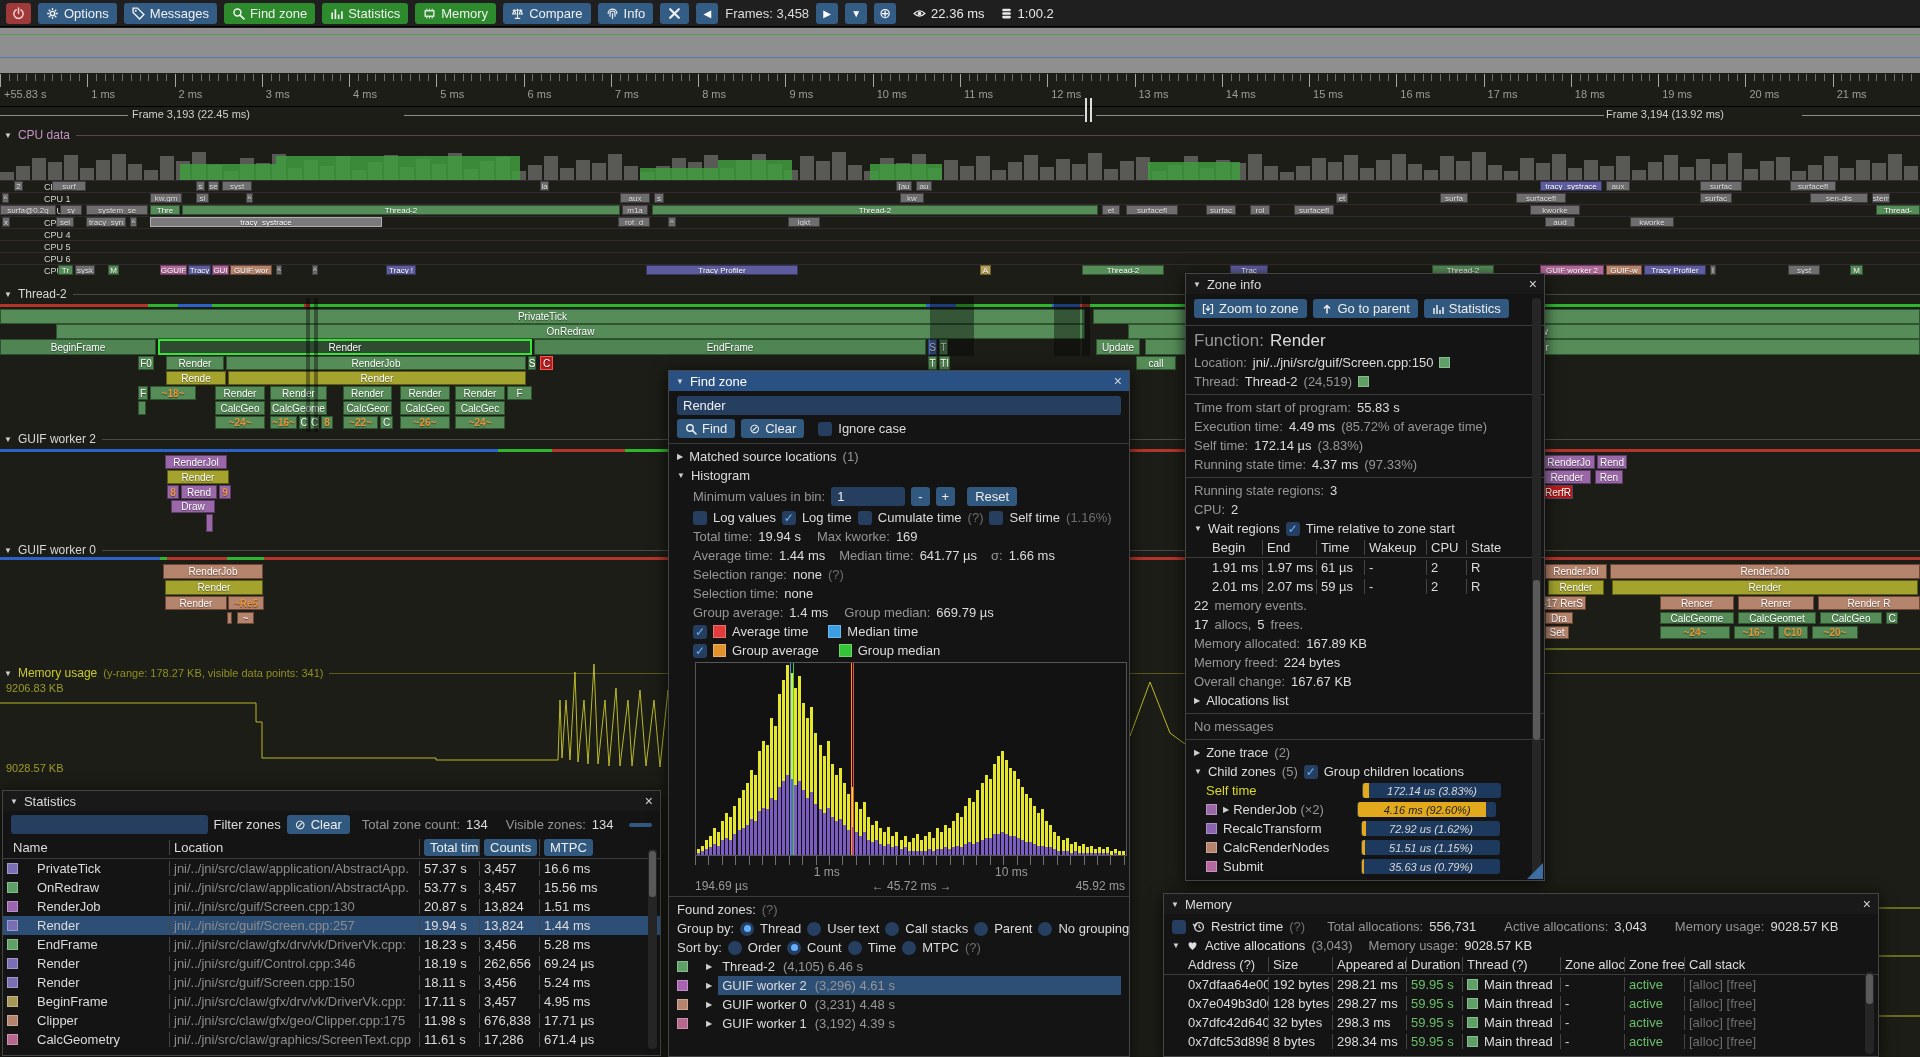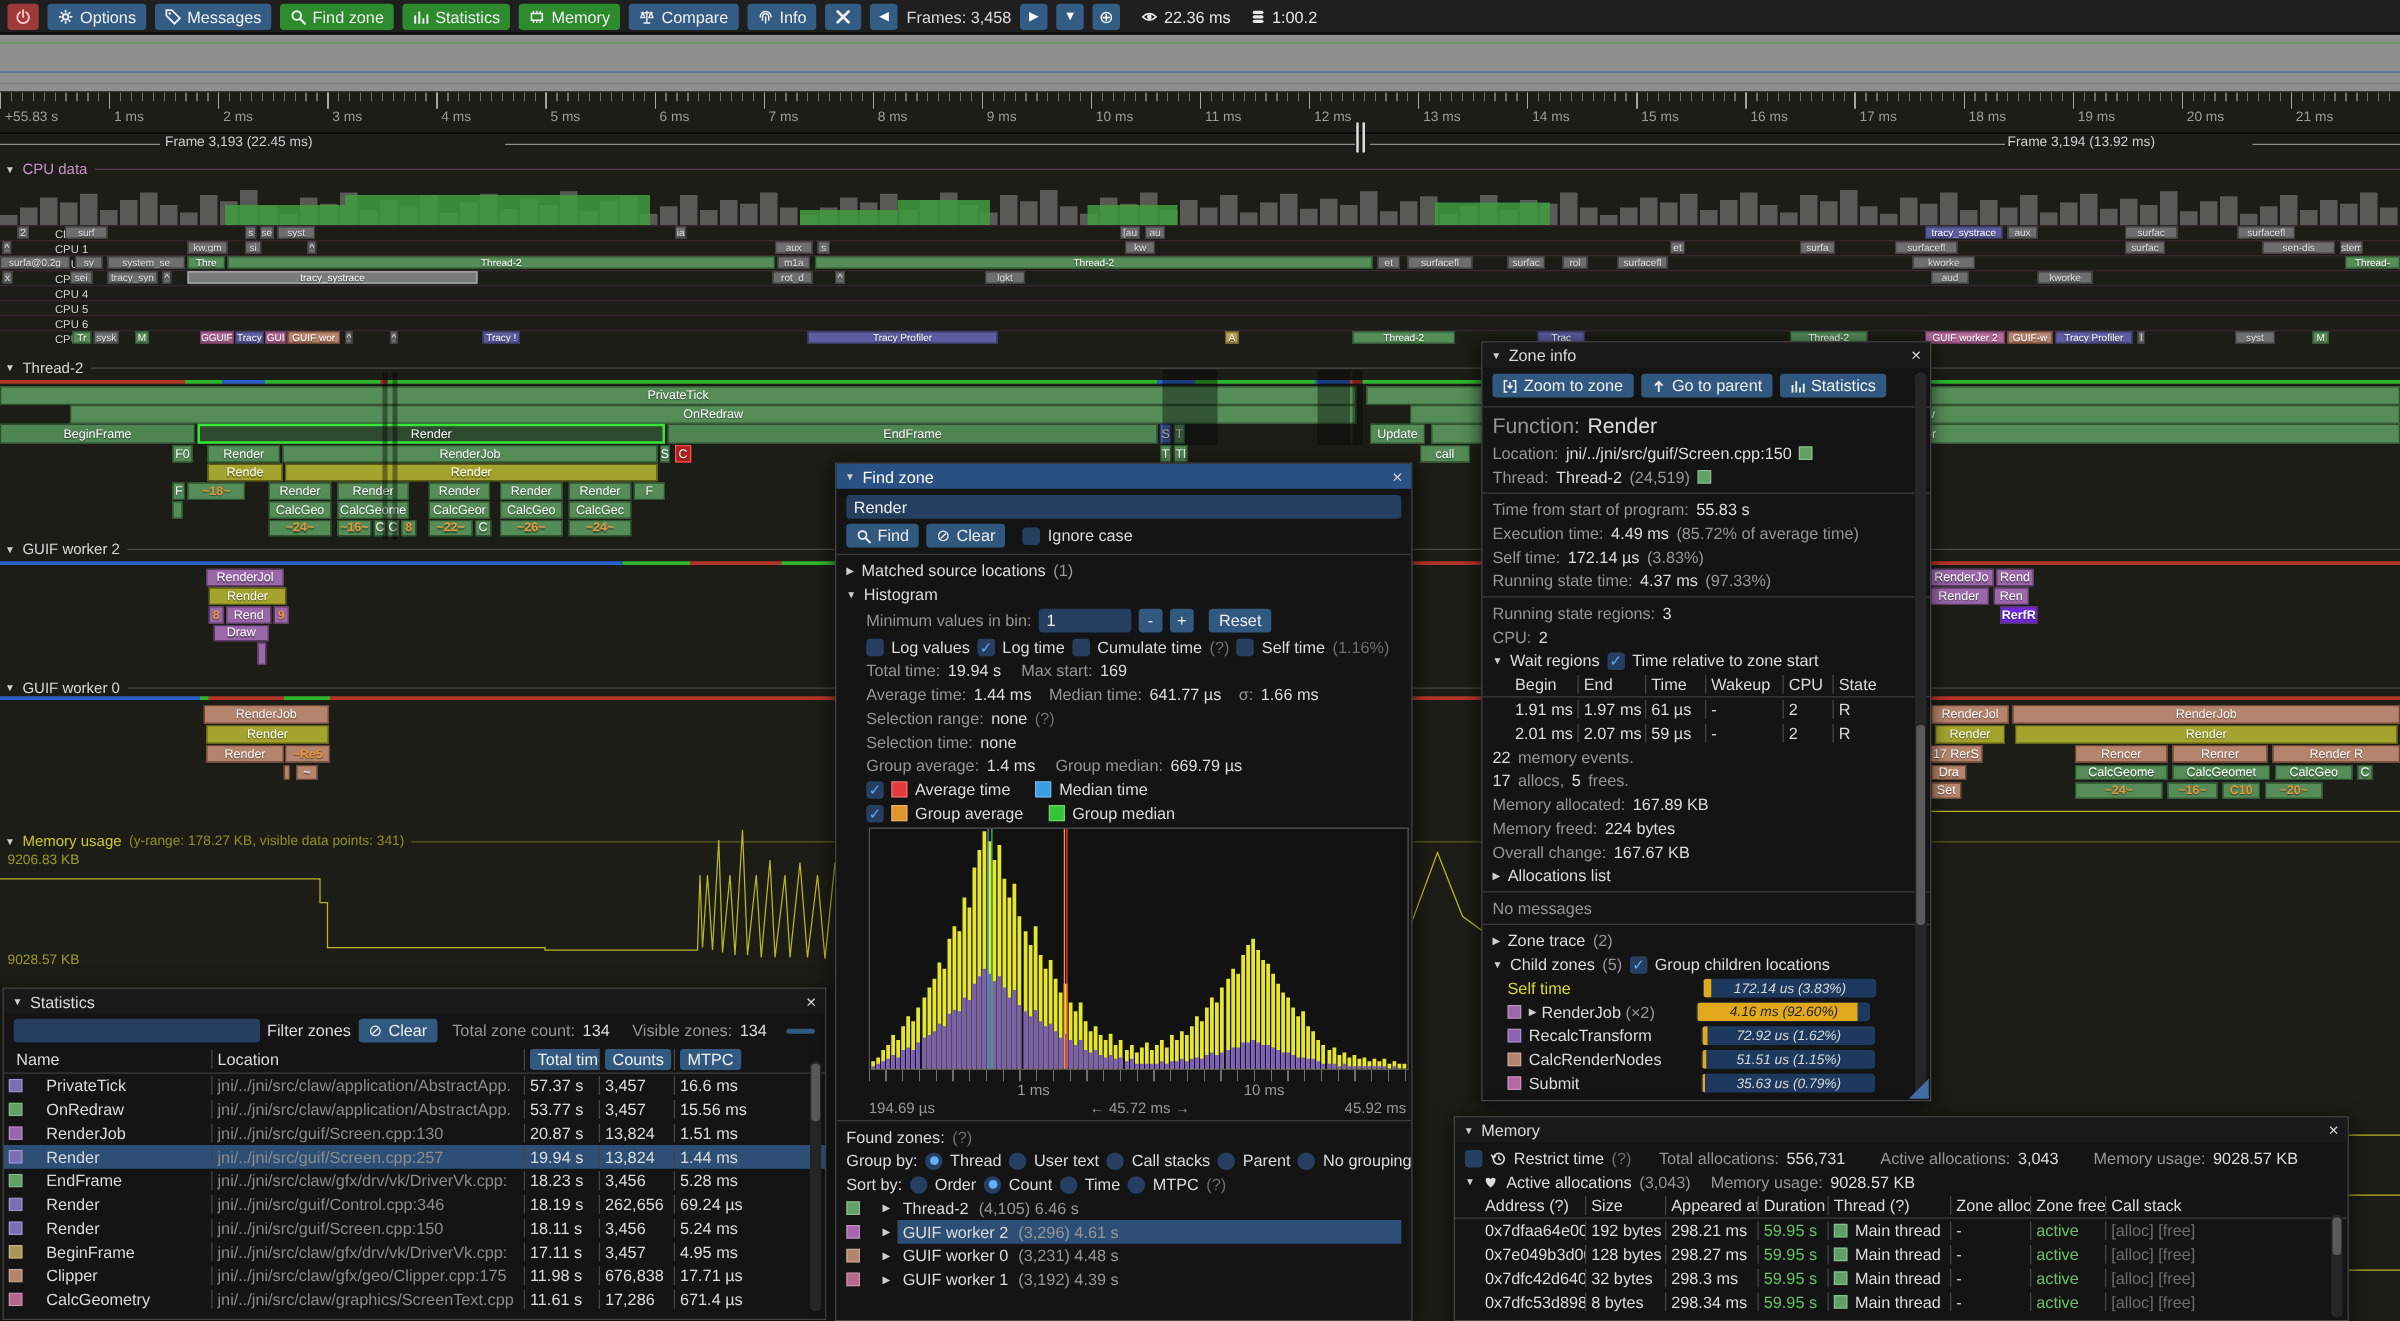--- a/index.html
+++ b/index.html
@@ -506,21 +506,21 @@
       <div class="sbseg" style="left: 677px; top: 449px; width: 1243px; background: rgb(181, 52, 42);"></div>
       <div class="zone" style="left: 165px; top: 455px; width: 62px; height: 14px; background: rgb(154, 104, 168); border-color: rgb(92, 58, 102); color: rgb(255, 255, 255);">RenderJol</div>
       <div class="zone" style="left: 1543px; top: 455px; width: 52px; height: 14px; background: rgb(154, 104, 168); border-color: rgb(92, 58, 102); color: rgb(255, 255, 255);">RenderJo</div>
       <div class="zone" style="left: 1597px; top: 455px; width: 30px; height: 14px; background: rgb(154, 104, 168); border-color: rgb(92, 58, 102); color: rgb(255, 255, 255);">Rend</div>
       <div class="zone" style="left: 167px; top: 470px; width: 62px; height: 14px; background: rgb(163, 163, 46); border-color: rgb(92, 92, 21); color: rgb(255, 255, 255);">Render</div>
       <div class="zone" style="left: 1543px; top: 470px; width: 48px; height: 14px; background: rgb(154, 104, 168); border-color: rgb(92, 58, 102); color: rgb(255, 255, 255);">Render</div>
       <div class="zone" style="left: 1595px; top: 470px; width: 28px; height: 14px; background: rgb(154, 104, 168); border-color: rgb(92, 58, 102); color: rgb(255, 255, 255);">Ren</div>
       <div class="zone" style="left: 167px; top: 485px; width: 12px; height: 14px; background: rgb(154, 104, 168); border-color: rgb(92, 58, 102); color: rgb(232, 150, 60); font-weight: bold;">8</div>
       <div class="zone" style="left: 181px; top: 485px; width: 36px; height: 14px; background: rgb(154, 104, 168); border-color: rgb(92, 58, 102); color: rgb(255, 255, 255);">Rend</div>
       <div class="zone" style="left: 219px; top: 485px; width: 12px; height: 14px; background: rgb(154, 104, 168); border-color: rgb(92, 58, 102); color: rgb(232, 150, 60); font-weight: bold;">9</div>
-      <div class="zone" style="left: 1600px; top: 485px; width: 30px; height: 14px; background: #6d28d9; border-color: rgb(92, 58, 102); color: rgb(255, 255, 255); font-weight: bold;">RerfR</div>
+      <div class="zone" style="left: 1543px; top: 485px; width: 30px; height: 14px; background: #b91c1c; border-color: rgb(92, 58, 102); color: rgb(255, 255, 255);">RerfR</div>
       <div class="zone" style="left: 171px; top: 500px; width: 44px; height: 13px; background: rgb(154, 104, 168); border-color: rgb(92, 58, 102); color: rgb(255, 255, 255);">Draw</div>
       <div class="zone" style="left: 206px; top: 514px; width: 7px; height: 18px; background: rgb(154, 104, 168); border-color: rgb(92, 58, 102); color: rgb(255, 255, 255);"></div>
       <div class="sechdr" style="top: 543px; color: rgb(216, 216, 216);">
         <div class="tri">▼</div>
         <div>GUIF worker 0</div>
         <div class="ln" style="border-top-color: rgb(111, 111, 111);"></div>
       </div>
       <div class="sbseg" style="left: 0px; top: 557px; width: 160px; background: rgb(42, 98, 201);"></div>
       <div class="sbseg" style="left: 160px; top: 557px; width: 7px; background: rgb(45, 181, 45);"></div>
       <div class="sbseg" style="left: 167px; top: 557px; width: 60px; background: rgb(181, 52, 42);"></div>
@@ -754,21 +754,21 @@
       <span class="chk"></span>
         <span>Cumulate time</span>
         <span class="dim2">(?)</span>
       <span class="chk"></span>
         <span>Self time</span>
         <span class="dim2">(1.16%)</span>
     </div>
     <div class="r" style="padding-left:24px;">
         <span class="dim">Total time:</span>
         <span>19.94 s</span>
-        <span class="dim" style="margin-left:10px">Max start:</span>
+        <span class="dim" style="margin-left:10px">Max kworke:</span>
         <span>169</span>
       </div>
     <div class="r" style="padding-left:24px;">
         <span class="dim">Average time:</span>
         <span>1.44 ms</span>
         <span class="dim" style="margin-left:8px">Median time:</span>
         <span>641.77 µs</span>
         <span class="dim" style="margin-left:8px">σ:</span>
         <span>1.66 ms</span>
       </div>

